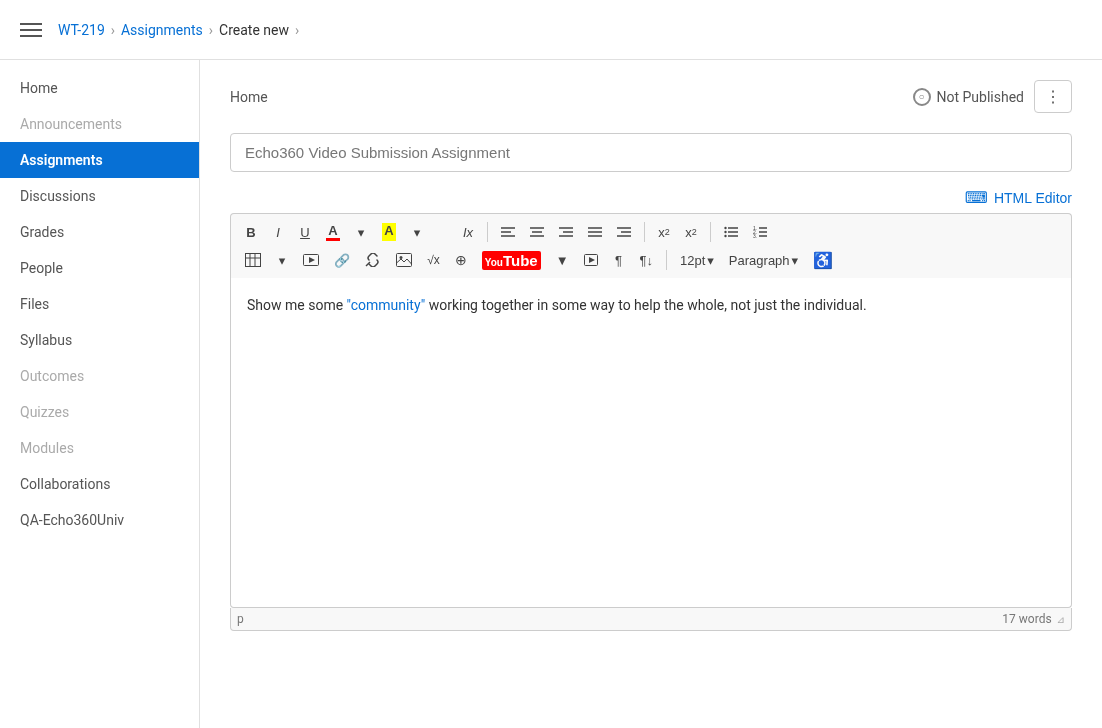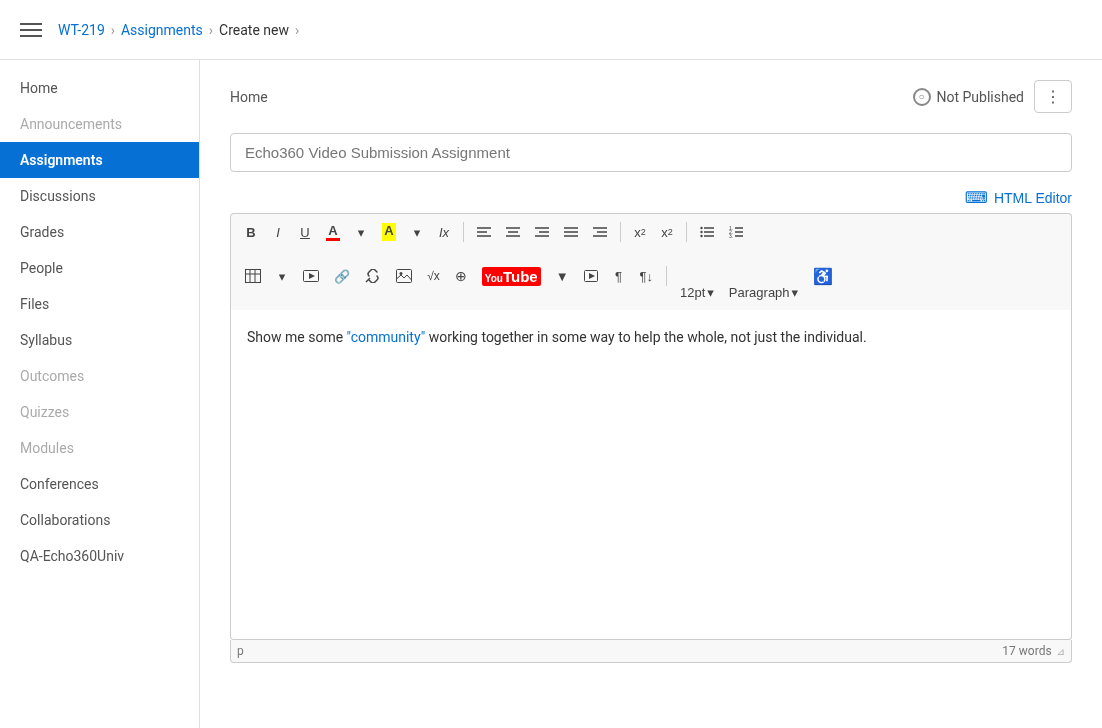--- a/index.html
+++ b/index.html
@@ -166,21 +166,20 @@
     }
     .tb-btn.bold { font-weight: bold; }
     .tb-btn.italic { font-style: italic; }
     .tb-btn.underline { text-decoration: underline; }
     .tb-sep { width: 1px; height: 20px; background: #ccc; margin: 0 4px; }
     .tb-dropdown {
       display: flex; align-items: center; gap: 2px;
       background: none; border: 1px solid transparent; border-radius: 3px;
       padding: 2px 5px; cursor: pointer; font-size: 13px; color: #444;
       height: 24px;
-      margin-top: 32px;
     }
 
     
     .editor-body {
       border: 1px solid #ccc;
       border-top: none;
       border-radius: 0 0 4px 4px;
       min-height: 330px;
       max-height: 330px;
       overflow-y: auto;
@@ -250,21 +249,20 @@
       <div class="sidebar-item disabled">Announcements</div>
       <div class="sidebar-item active">Assignments</div>
       <div class="sidebar-item">Discussions</div>
       <div class="sidebar-item">Grades</div>
       <div class="sidebar-item">People</div>
       <div class="sidebar-item">Files</div>
       <div class="sidebar-item">Syllabus</div>
       <div class="sidebar-item disabled">Outcomes</div>
       <div class="sidebar-item disabled">Quizzes</div>
       <div class="sidebar-item disabled">Modules</div>
-      <div class="sidebar-item">Conferences</div>
       <div class="sidebar-item">Collaborations</div>
       <div class="sidebar-item">QA-Echo360Univ</div>
     </nav>
 
   <main class="main-content">
 
     
     <div class="content-header">
       <span class="home-link">Home</span>
       <div class="header-actions">
@@ -301,21 +299,21 @@
         <button class="tb-btn" style="display:flex;flex-direction:column;align-items:center;">
           <span style="font-size:13px;font-weight:bold;">A</span>
           <span style="height:3px;background:red;width:14px;display:block;"></span>
         </button>
         <button class="tb-btn">▾</button>
         <button class="tb-btn" style="display:flex;flex-direction:column;align-items:center;">
           <span style="font-size:13px;font-weight:bold;background:yellow;padding:0 2px;">A</span>
           <span style="height:3px;background:yellow;width:14px;display:block;"></span>
         </button>
         <button class="tb-btn">▾</button>
-        <button class="tb-btn italic" style="">Ix</button>
+        <button class="tb-btn italic" style="margin-left:24px;">Ix</button>
         <div class="tb-sep"></div>
         <button class="tb-btn">
           <svg width="14" height="12" viewBox="0 0 14 12">
               <line x1="0" y1="2" x2="14" y2="2" stroke="#444" stroke-width="1.5"></line>
               <line x1="0" y1="6" x2="10" y2="6" stroke="#444" stroke-width="1.5"></line>
               <line x1="0" y1="10" x2="14" y2="10" stroke="#444" stroke-width="1.5"></line>
             </svg>
         </button>
         <button class="tb-btn">
           <svg width="14" height="12" viewBox="0 0 14 12">

